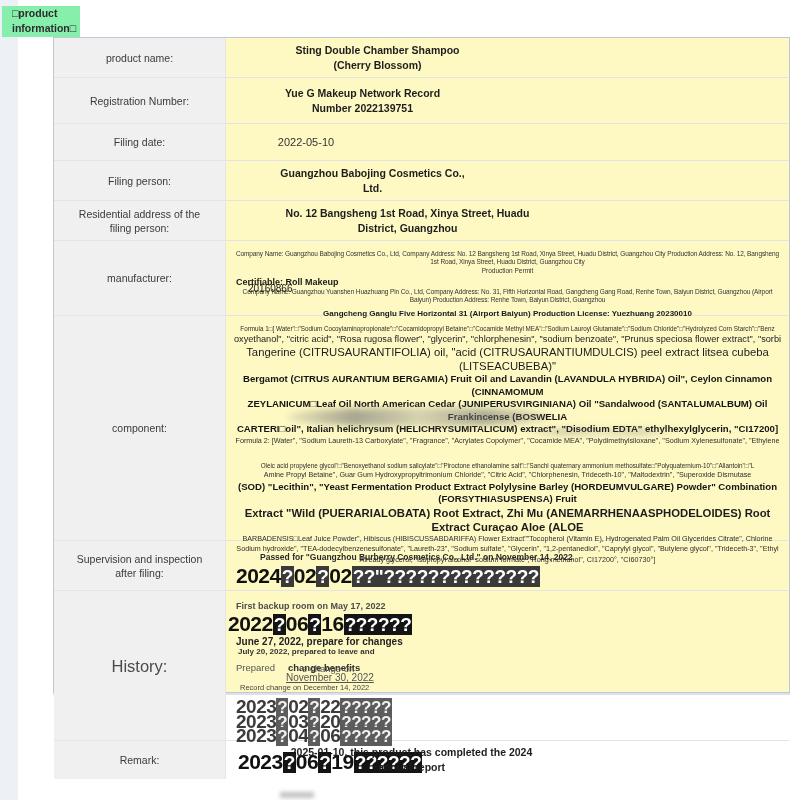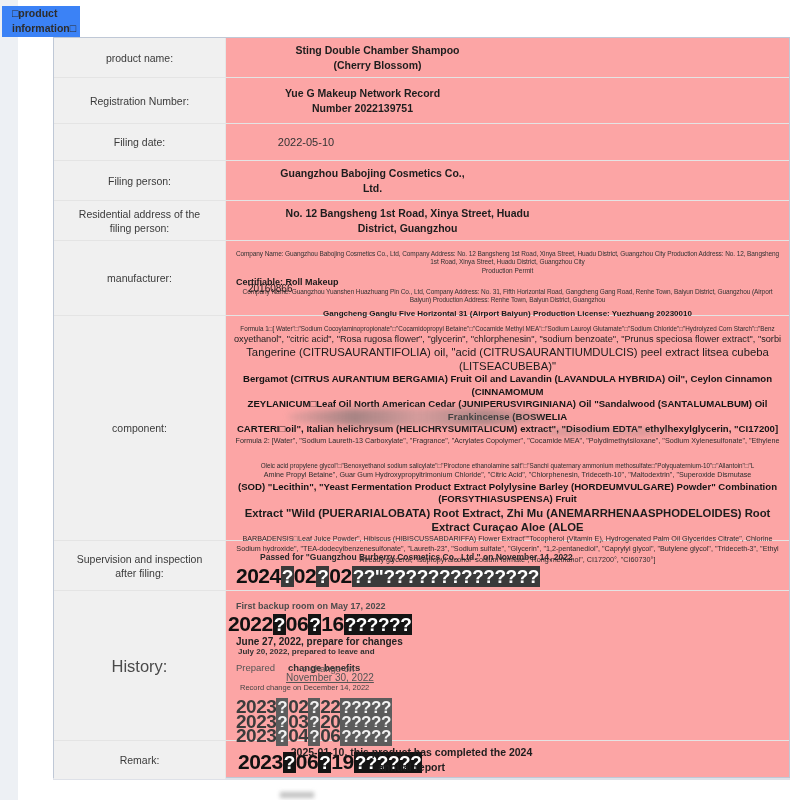--- a/index.html
+++ b/index.html
@@ -5,28 +5,28 @@
   * { box-sizing: border-box; margin: 0; padding: 0; }
   html,body { width:800px; height:800px; }
   body {
     font-family: "Liberation Sans", sans-serif;
     background:#ffffff; color:#222;
     position:relative; overflow:hidden;
   }
   .page-strip-left { position:absolute; left:0; top:0; width:18px; height:800px; background:#edf0f4; }
 
   .info-table {
-    position:absolute; left:53px; top:37px; width:737px; height:741px;
+    position:absolute; left:53px; top:37px; width:737px; height:656px;
     border:1px solid #bfc8d6;
     box-shadow:0 2px 0 rgba(160,170,190,.35);
-    background:#fca5a5;
+    background:#fef9c3;
   }
   .legend {
     position:absolute; left:2px; top:6px; width:78px;
-    background:#3b82f6; z-index:3;
+    background:#86efac; z-index:3;
     font-size:10.5px; font-weight:600; color:#2d2d2d; line-height:15px;
     padding:0 3px 1px 10px;
   }
   .row { display:flex; width:100%; border-bottom:1px solid #e4e4e4; }
   .row:last-child { border-bottom:none; }
   .cell-label {
     width:172px; flex:0 0 172px; background:#f0f0f0;
     display:flex; align-items:center; justify-content:center;
     text-align:center; font-size:10.5px; font-weight:500; color:#3a3a3a;
     line-height:14px; padding:4px 14px;

